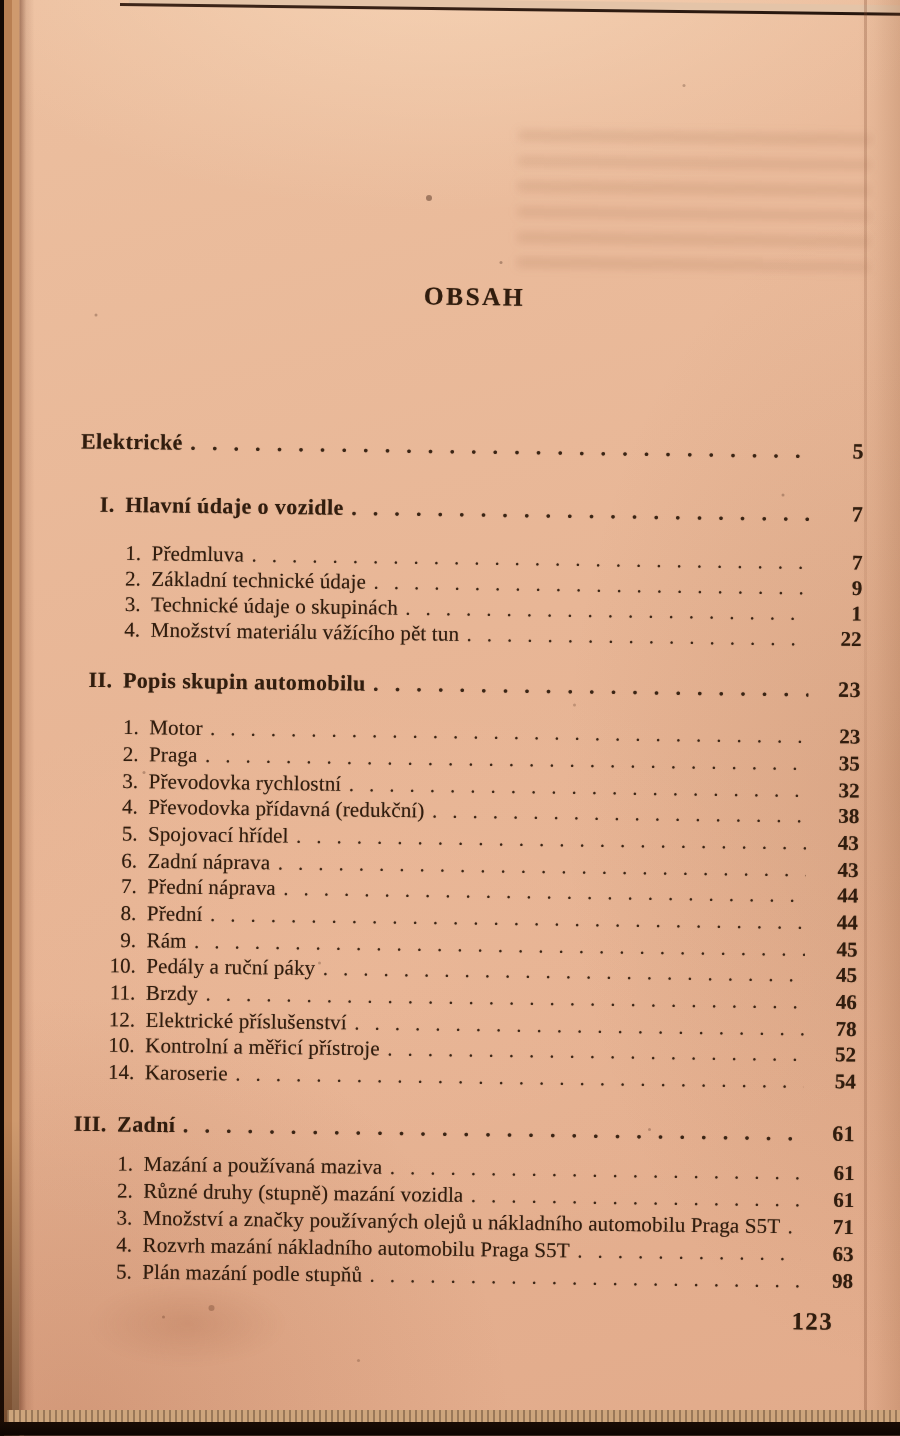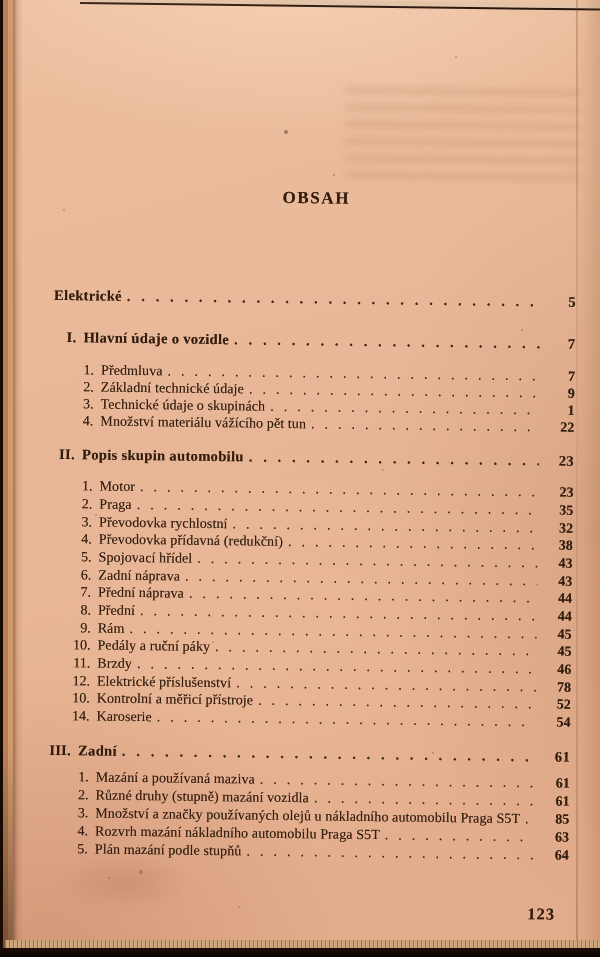--- a/index.html
+++ b/index.html
@@ -120,21 +120,21 @@
   .sec-1 .toc-items  { margin-top:14px; }
   .sec-1 .toc-items .toc-row { height:17.3px; }
   .sec-2 .toc-heading { margin-top:16px; }
   .sec-2 .toc-items  { margin-top:14px; }
   .sec-2 .toc-items .toc-row { height:17.7px; }
   .sec-3 .toc-heading { margin-top:17px; }
   .sec-3 .toc-items  { margin-top:9px; }
   .sec-3 .toc-items .toc-row { height:18px; }
 
   #folio {
-    position:absolute; top:898px; right:37px;
+    position:absolute; top:865px; right:37px;
     font-size:16.5px; font-weight:700; letter-spacing:1px;
   }
 </style>
 </head>
 <body>
 
 <div id="screen">
   <div id="under-left"></div>
   <div id="paper"></div>
   <div id="fold-shadow"></div>
@@ -303,32 +303,32 @@
             <div class="toc-row toc-item">
               <span class="num">2.</span>
               <span class="ttl">Různé druhy (stupně) mazání vozidla</span>
               <span class="dots">. . . . . . . . . . . . . . . . . . . . . . . . . . . . . . . . . . . . . . . . . . . . . . . . </span>
               <span class="pg">61</span>
             </div>
             <div class="toc-row toc-item">
               <span class="num">3.</span>
               <span class="ttl">Množství a značky používaných olejů u nákladního automobilu Praga S5T</span>
               <span class="dots">. . . . . . . . . . . . . . . . . . . . . . . . . . . . . . . . . . . . . . . . . . . . . . . . </span>
-              <span class="pg">85</span>
+              <span class="pg">71</span>
             </div>
             <div class="toc-row toc-item">
               <span class="num">4.</span>
               <span class="ttl">Rozvrh mazání nákladního automobilu Praga S5T</span>
               <span class="dots">. . . . . . . . . . . . . . . . . . . . . . . . . . . . . . . . . . . . . . . . . . . . . . . . </span>
               <span class="pg">63</span>
             </div>
             <div class="toc-row toc-item">
               <span class="num">5.</span>
               <span class="ttl">Plán mazání podle stupňů</span>
               <span class="dots">. . . . . . . . . . . . . . . . . . . . . . . . . . . . . . . . . . . . . . . . . . . . . . . . </span>
-              <span class="pg">64</span>
+              <span class="pg">98</span>
             </div>
           </div>
         </div>
       </div>
     <div id="folio">123</div>
   </div>
 </div>
 
 </body></html>

